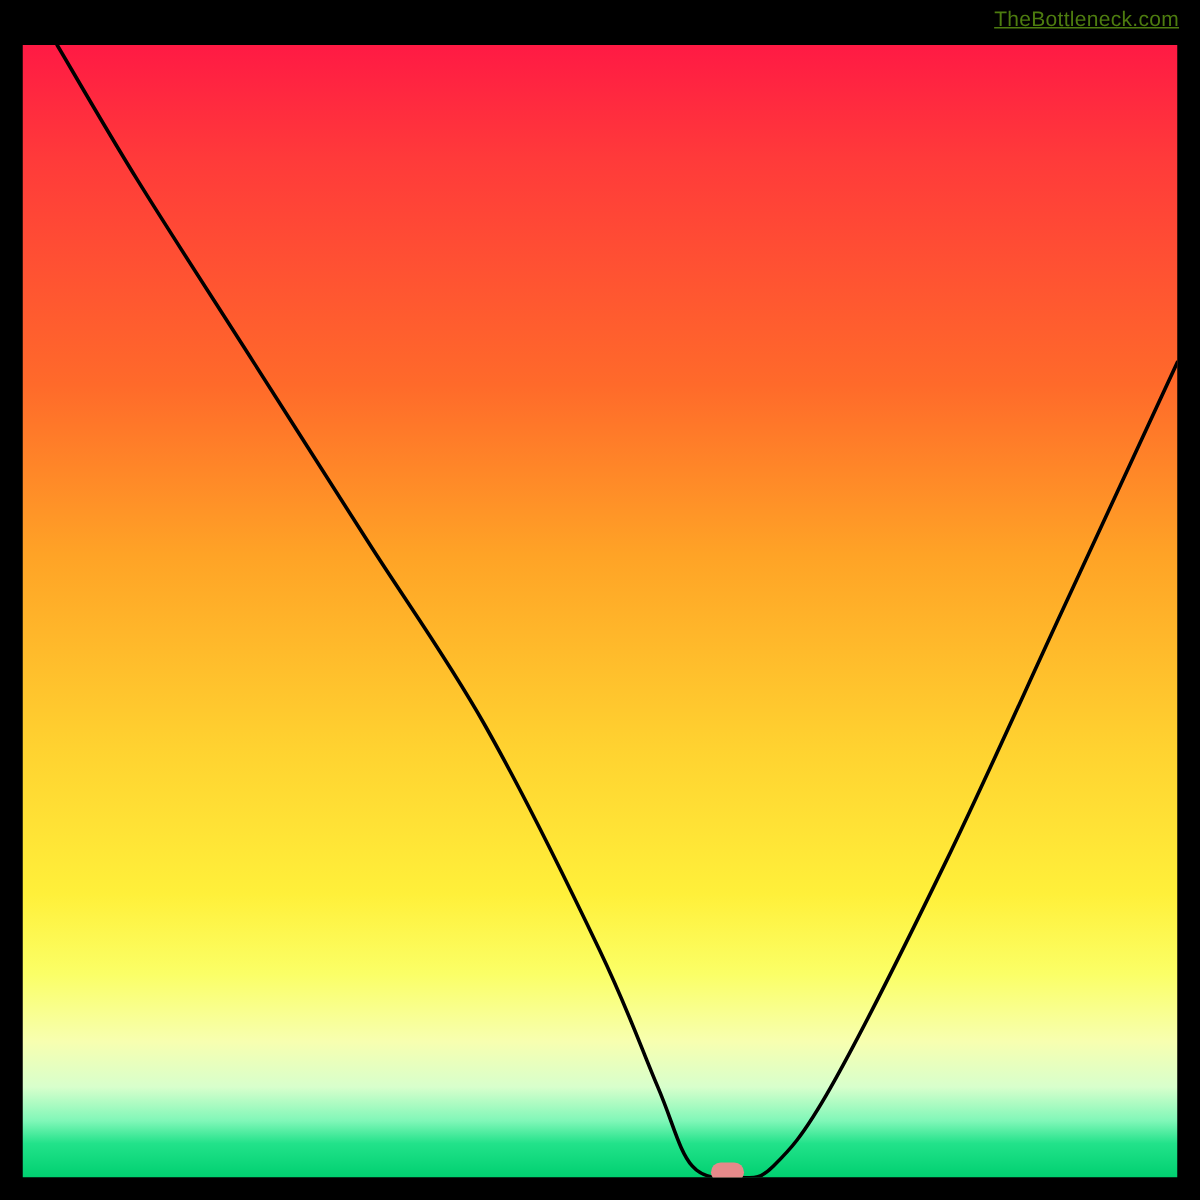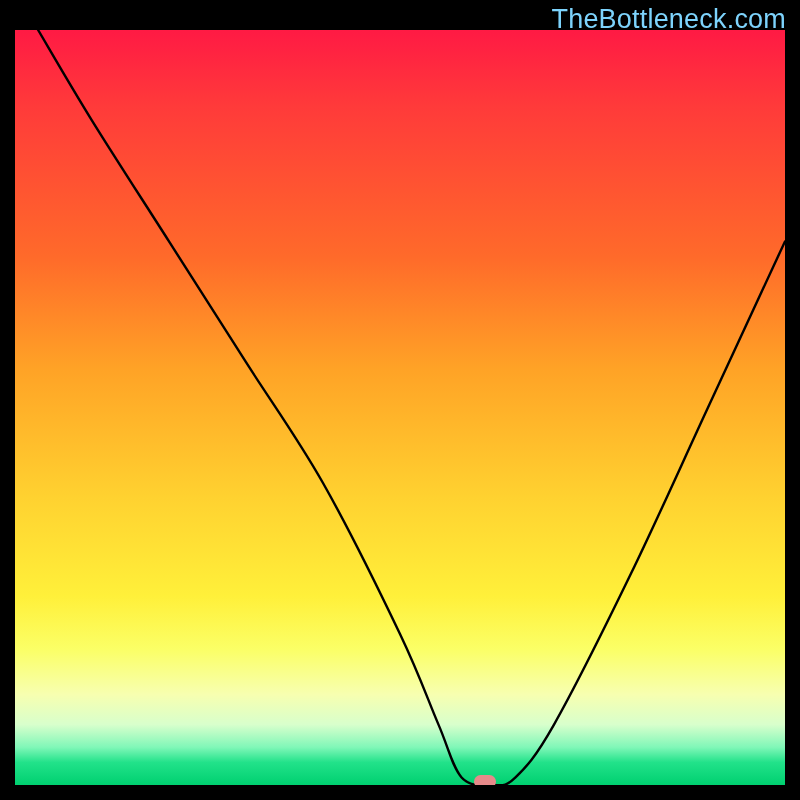--- a/index.html
+++ b/index.html
@@ -14,25 +14,26 @@
   .frame {
     position: relative;
     width: 800px;
     height: 800px;
     background: #000;
   }
   .watermark {
     position: absolute;
     top: 4px;
     right: 14px;
-    color: #7dd3fc;
-    font-size: 27px;
+    color: #4d7c0f;
+    font-size: 14px;
     font-weight: 500;
     letter-spacing: 0.2px;
     z-index: 5;
+    text-decoration: underline;
   }
   .plot-area {
     position: absolute;
     left: 15px;
     top: 30px;
     width: 770px;
     height: 755px;
     overflow: hidden;
   }
   .gradient {

